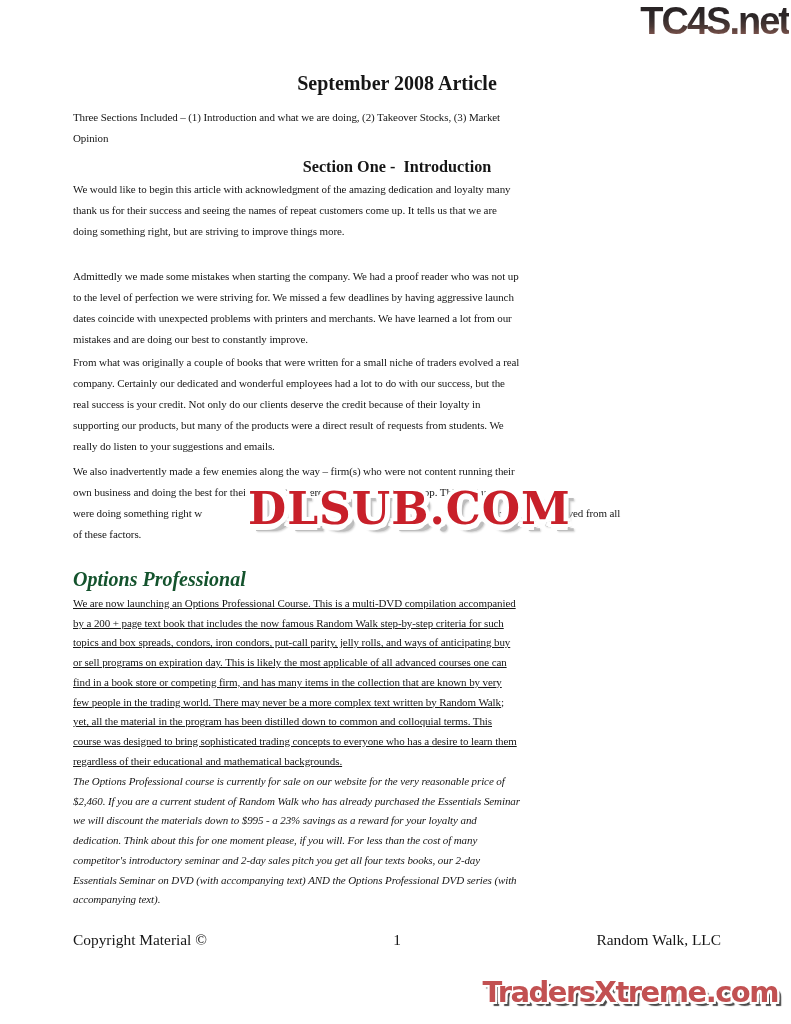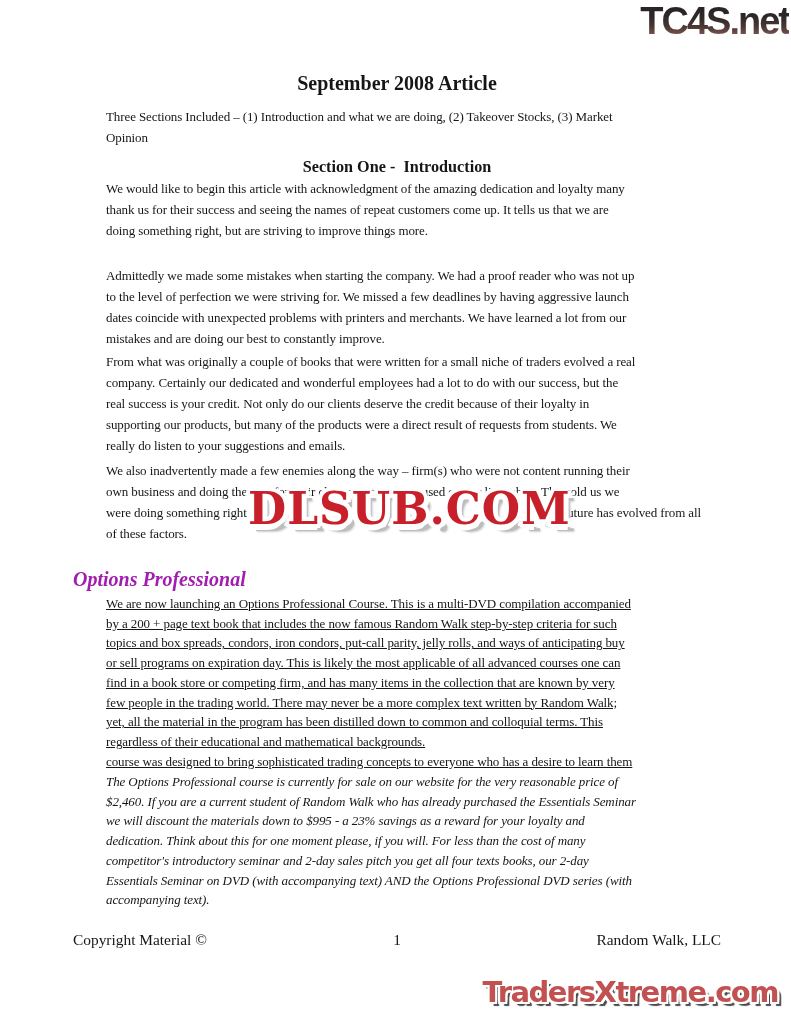--- a/index.html
+++ b/index.html
@@ -4,25 +4,25 @@
 <style>
   html,body{margin:0;padding:0;background:#ffffff;}
   .page{
     position:relative;width:791px;height:1024px;background:#ffffff;
     font-family:"Liberation Serif", serif;color:#161616;overflow:hidden;
     margin:0 auto;
   }
   .abs{position:absolute;}
   .content{left:73px;width:648px;}
   .ln{white-space:pre;}
-  .para{font-size:13px;letter-spacing:-0.1px;line-height:20.9px;margin-left:33px;}
+  .para{font-size:11px;letter-spacing:-0.1px;line-height:20.9px;}
   .para.sec2{line-height:19.7px;}
   .doc-title{top:72px;text-align:center;font-weight:bold;font-size:20px;}
   .section-heading{top:158px;text-align:center;font-weight:bold;font-size:16.2px;white-space:pre;}
-  .options-heading{top:568px;font-weight:bold;font-style:italic;font-size:20px;color:#a21caf;}
+  .options-heading{top:568px;font-weight:bold;font-style:italic;font-size:20px;color:#14532d;}
   
   .top-logo{
     top:0px;right:2px;
     font-family:"Liberation Sans", sans-serif;font-weight:900;font-size:38px;
     letter-spacing:-2px;
     background:linear-gradient(180deg,#262122 0%,#2d2728 38%,#4a3835 62%,#7d544d 82%,#93625a 96%);
     -webkit-background-clip:text;background-clip:text;color:transparent;
   }
   
   .watermark{
@@ -102,22 +102,22 @@
   <div class="abs content options-heading">Options Professional</div>
 
   <div class="abs content para sec2 p5">
       <div class="ln">We are now launching an Options Professional Course. This is a multi-DVD compilation accompanied</div>
       <div class="ln">by a 200 + page text book that includes the now famous Random Walk step-by-step criteria for such</div>
       <div class="ln">topics and box spreads, condors, iron condors, put-call parity, jelly rolls, and ways of anticipating buy</div>
       <div class="ln">or sell programs on expiration day. This is likely the most applicable of all advanced courses one can</div>
       <div class="ln">find in a book store or competing firm, and has many items in the collection that are known by very</div>
       <div class="ln">few people in the trading world. There may never be a more complex text written by Random Walk;</div>
       <div class="ln">yet, all the material in the program has been distilled down to common and colloquial terms. This</div>
+      <div class="ln">course was designed to bring sophisticated trading concepts to everyone who has a desire to learn them</div>
       <div class="ln">regardless of their educational and mathematical backgrounds.</div>
-      <div class="ln">course was designed to bring sophisticated trading concepts to everyone who has a desire to learn them</div>
     </div>
 
   <div class="abs content para sec2 p6">
       <div class="ln">The Options Professional course is currently for sale on our website for the very reasonable price of</div>
       <div class="ln">$2,460. If you are a current student of Random Walk who has already purchased the Essentials Seminar</div>
       <div class="ln">we will discount the materials down to $995 - a 23% savings as a reward for your loyalty and</div>
       <div class="ln">dedication. Think about this for one moment please, if you will. For less than the cost of many</div>
       <div class="ln">competitor's introductory seminar and 2-day sales pitch you get all four texts books, our 2-day</div>
       <div class="ln">Essentials Seminar on DVD (with accompanying text) AND the Options Professional DVD series (with</div>
       <div class="ln">accompanying text).</div>

